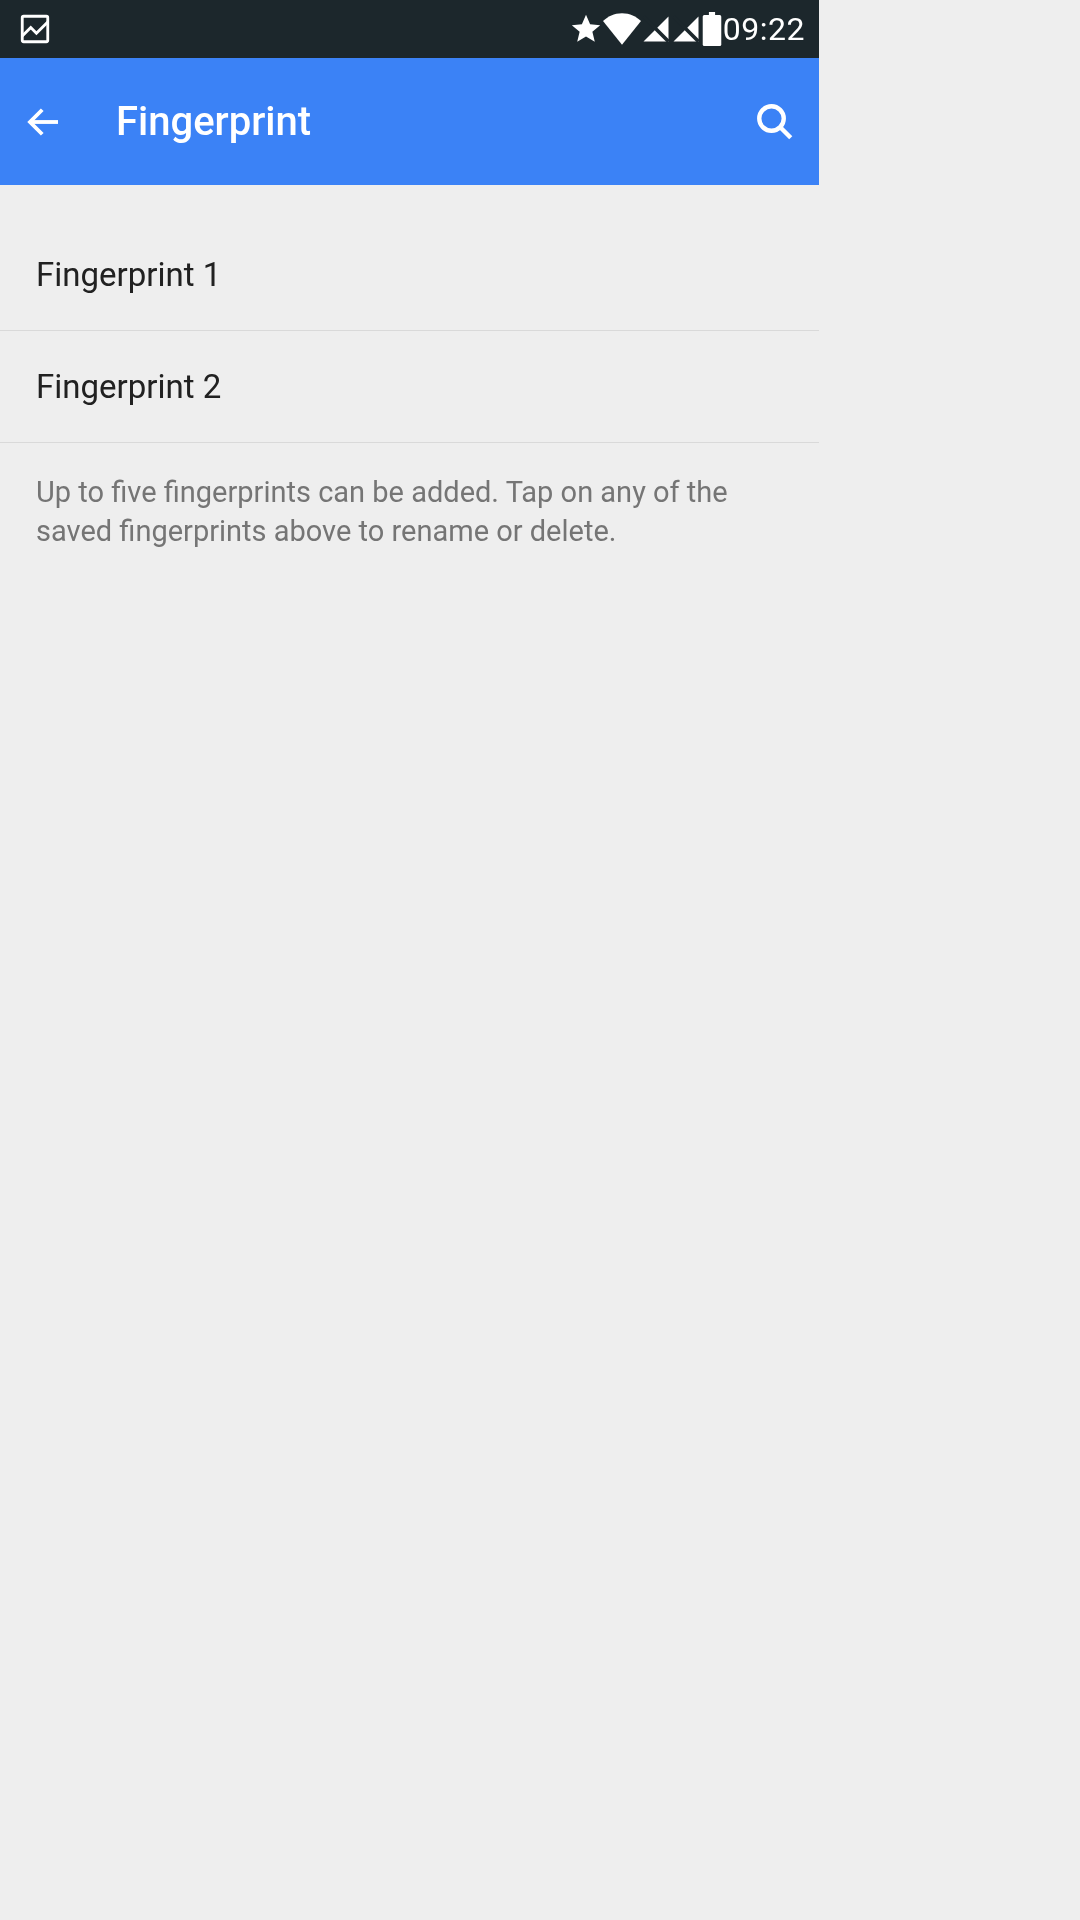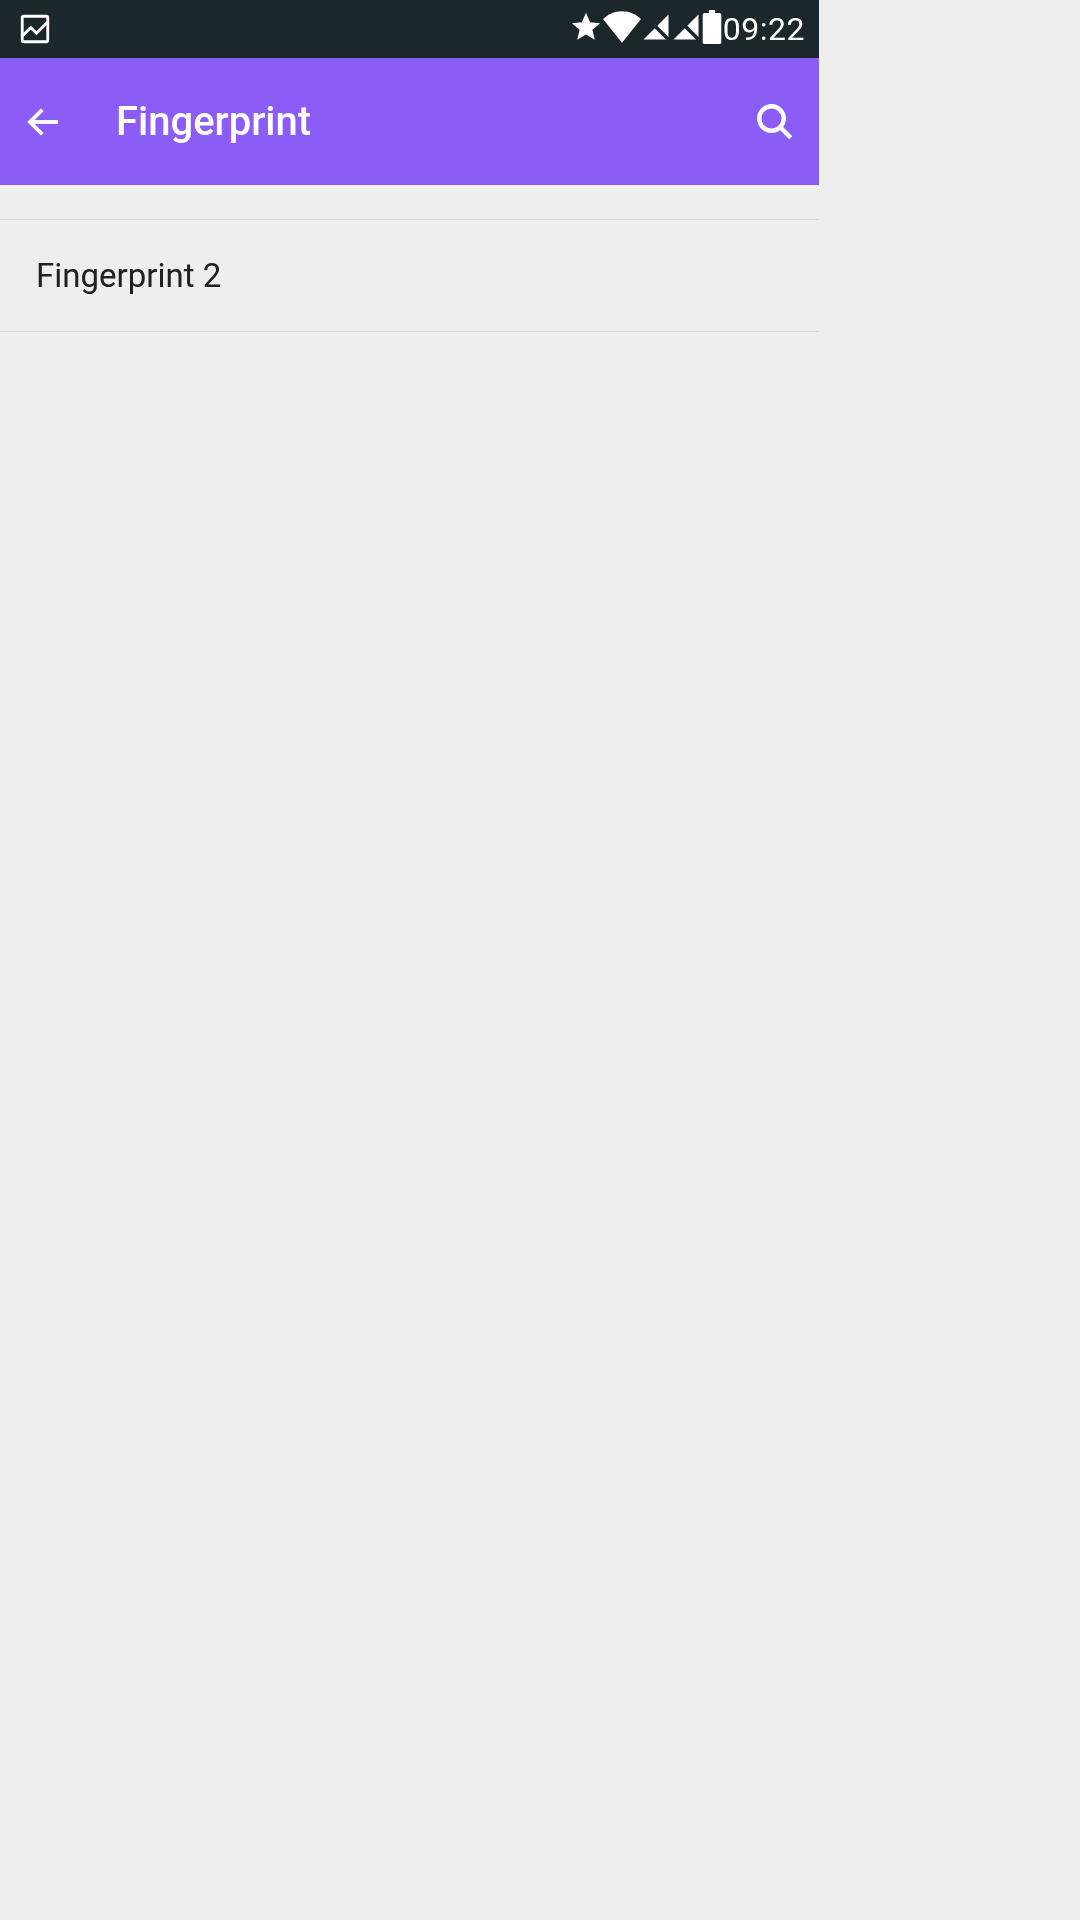--- a/index.html
+++ b/index.html
@@ -22,30 +22,30 @@
       justify-content: space-between;
       padding: 0 14px 0 18px;
       color: #fff;
     }
     .status-left {
       display: flex;
       align-items: center;
     }
     .status-right {
       display: flex;
-      align-items: flex-start;
+      align-items: center;
       gap: 0;
     }
     .status-time {
       font-size: 32px;
       font-weight: 400;
       letter-spacing: 0.5px;
     }
     .app-bar {
-      background: #8b5cf6;
+      background: #3b82f6;
       height: 127px;
       display: flex;
       align-items: center;
       padding: 0 20px;
       color: #fff;
     }
     .back-arrow {
       width: 48px;
       height: 48px;
       display: flex;
@@ -170,21 +170,25 @@
       <svg width="42" height="42" viewBox="0 0 24 24" fill="none" stroke="#fff" stroke-width="2.5">
         <circle cx="10" cy="10" r="7"></circle>
         <line x1="21" y1="21" x2="15" y2="15"></line>
       </svg>
     </span>
   </div>
 </div>
 
 <div class="content">
 
+  <div class="list-item">
+    <span>Fingerprint 1</span>
+  </div>
   <div class="divider"></div>
 
   <div class="list-item">
     <span>Fingerprint 2</span>
   </div>
   <div class="divider"></div>
 
 
+  <div class="hint-text">Up to five fingerprints can be added. Tap on any of the saved fingerprints above to rename or delete.</div>
 </div>
 
 </body></html>

